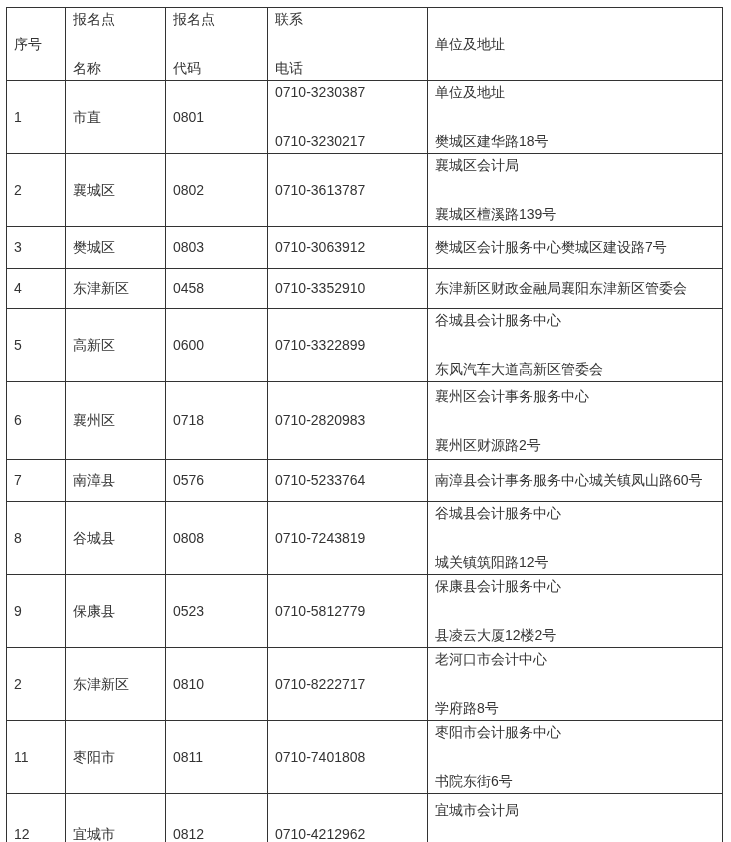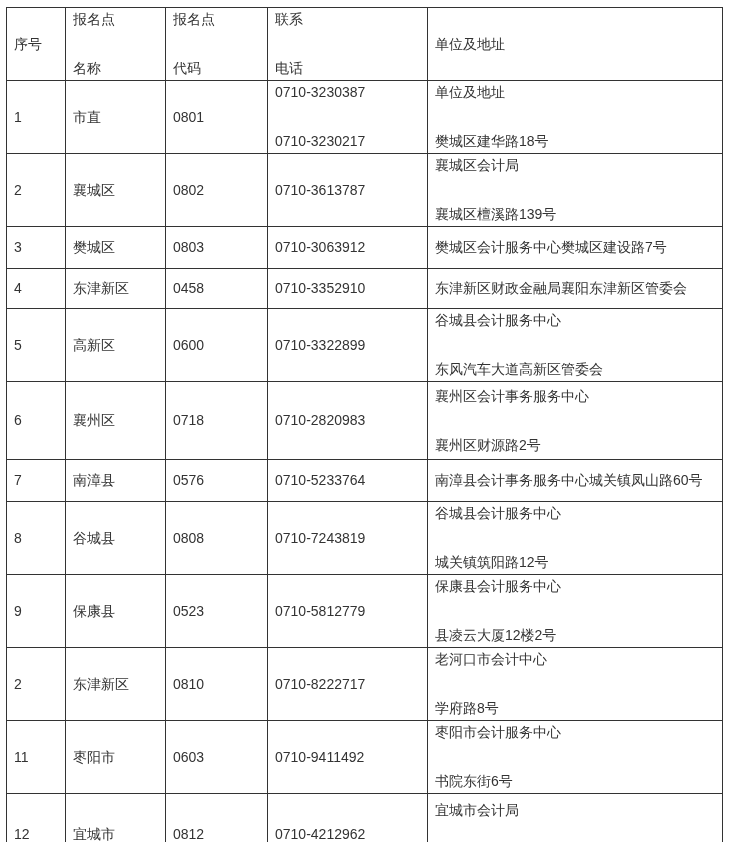--- a/index.html
+++ b/index.html
@@ -269,24 +269,24 @@
           </td>
         </tr>
         <tr>
           <td>
             <div class="line">11</div>
           </td>
           <td>
             <div class="line">枣阳市</div>
           </td>
           <td>
-            <div class="line">0603</div>
-          </td>
-          <td>
-            <div class="line">0710-9411492</div>
+            <div class="line">0811</div>
+          </td>
+          <td>
+            <div class="line">0710-7401808</div>
           </td>
           <td>
             <div class="line">枣阳市会计服务中心</div>
             <div class="line">书院东街6号</div>
           </td>
         </tr>
         <tr>
           <td>
             <div class="line">12</div>
           </td>

